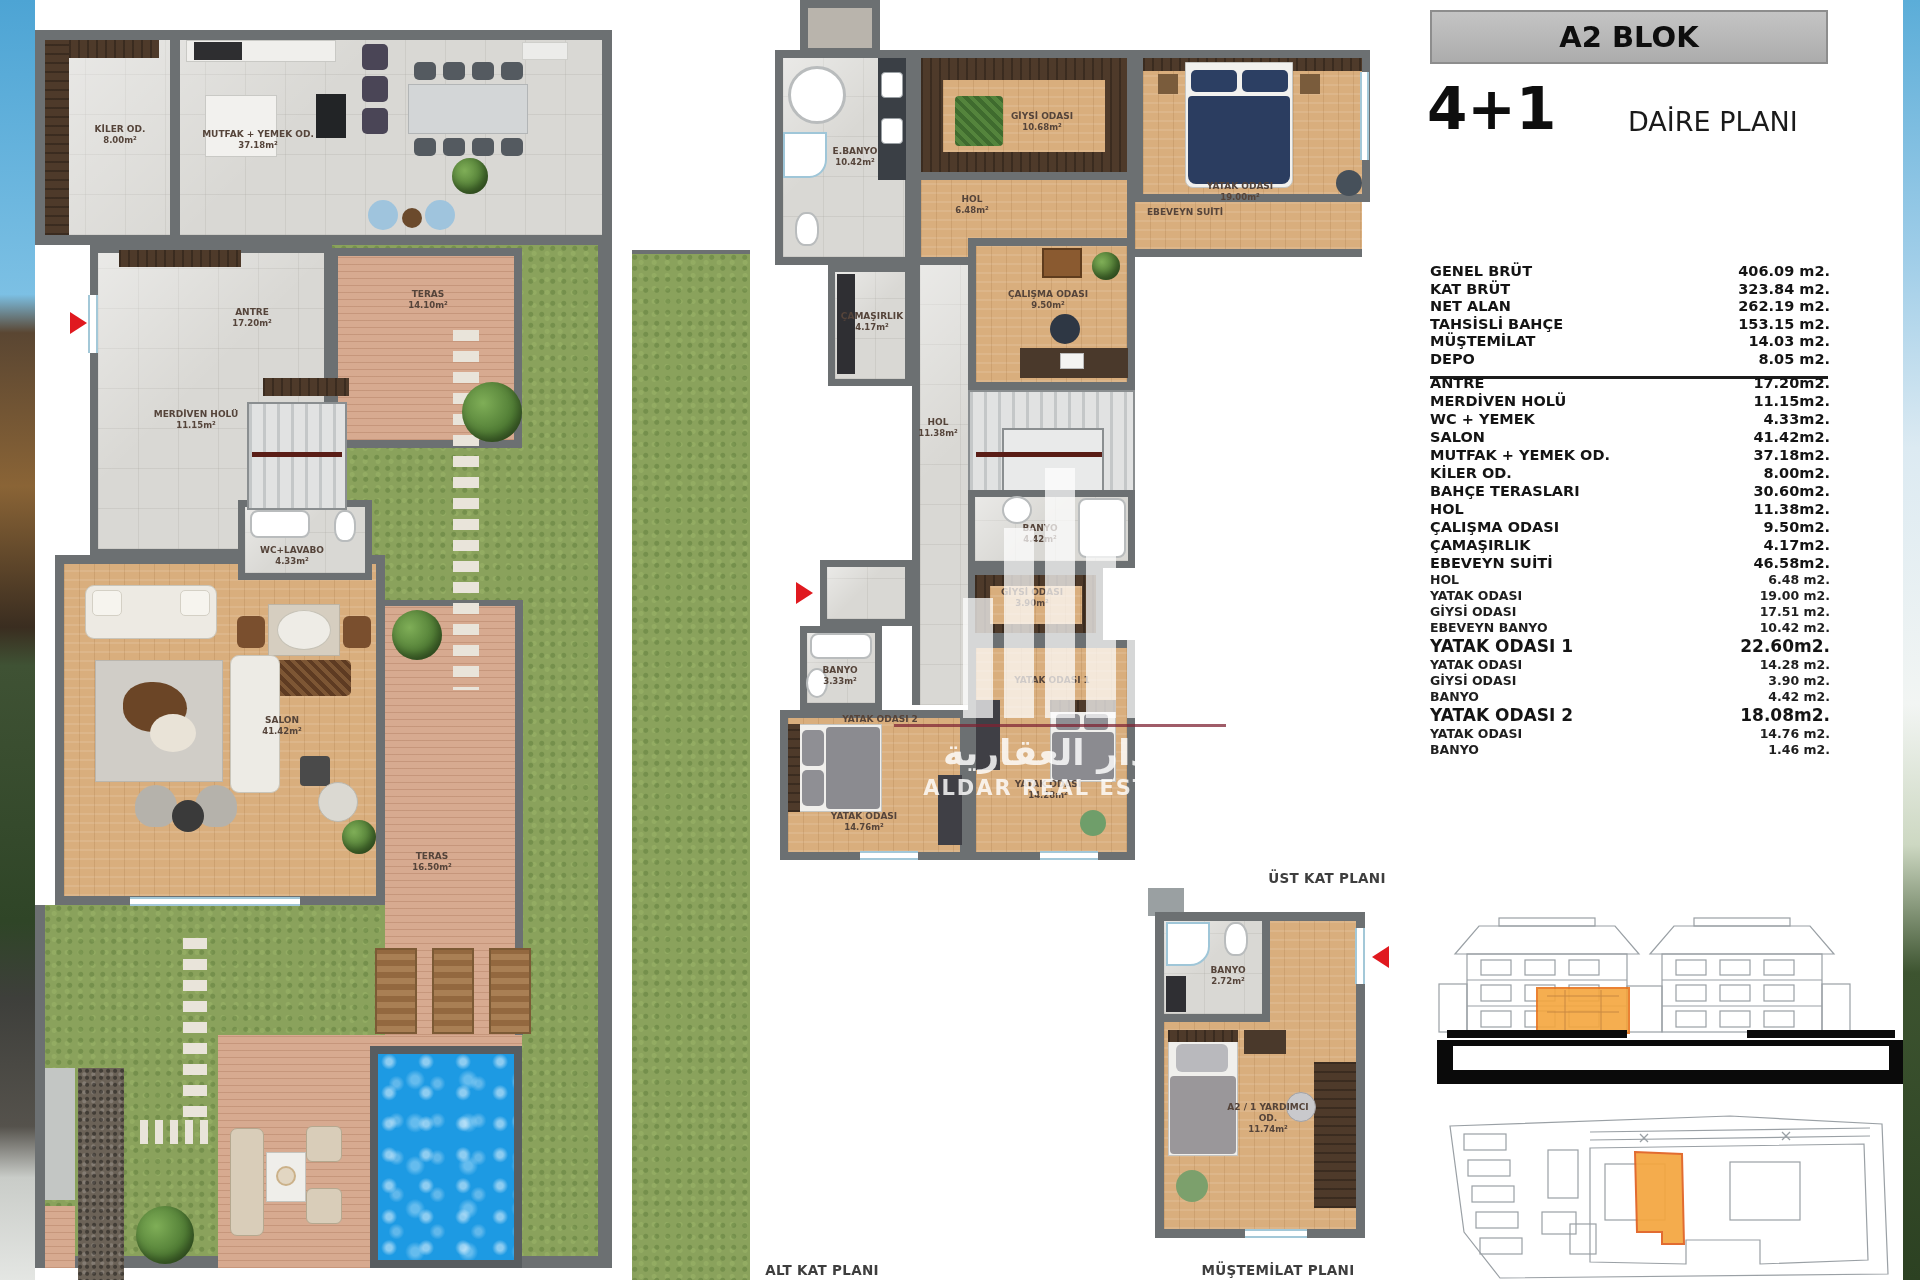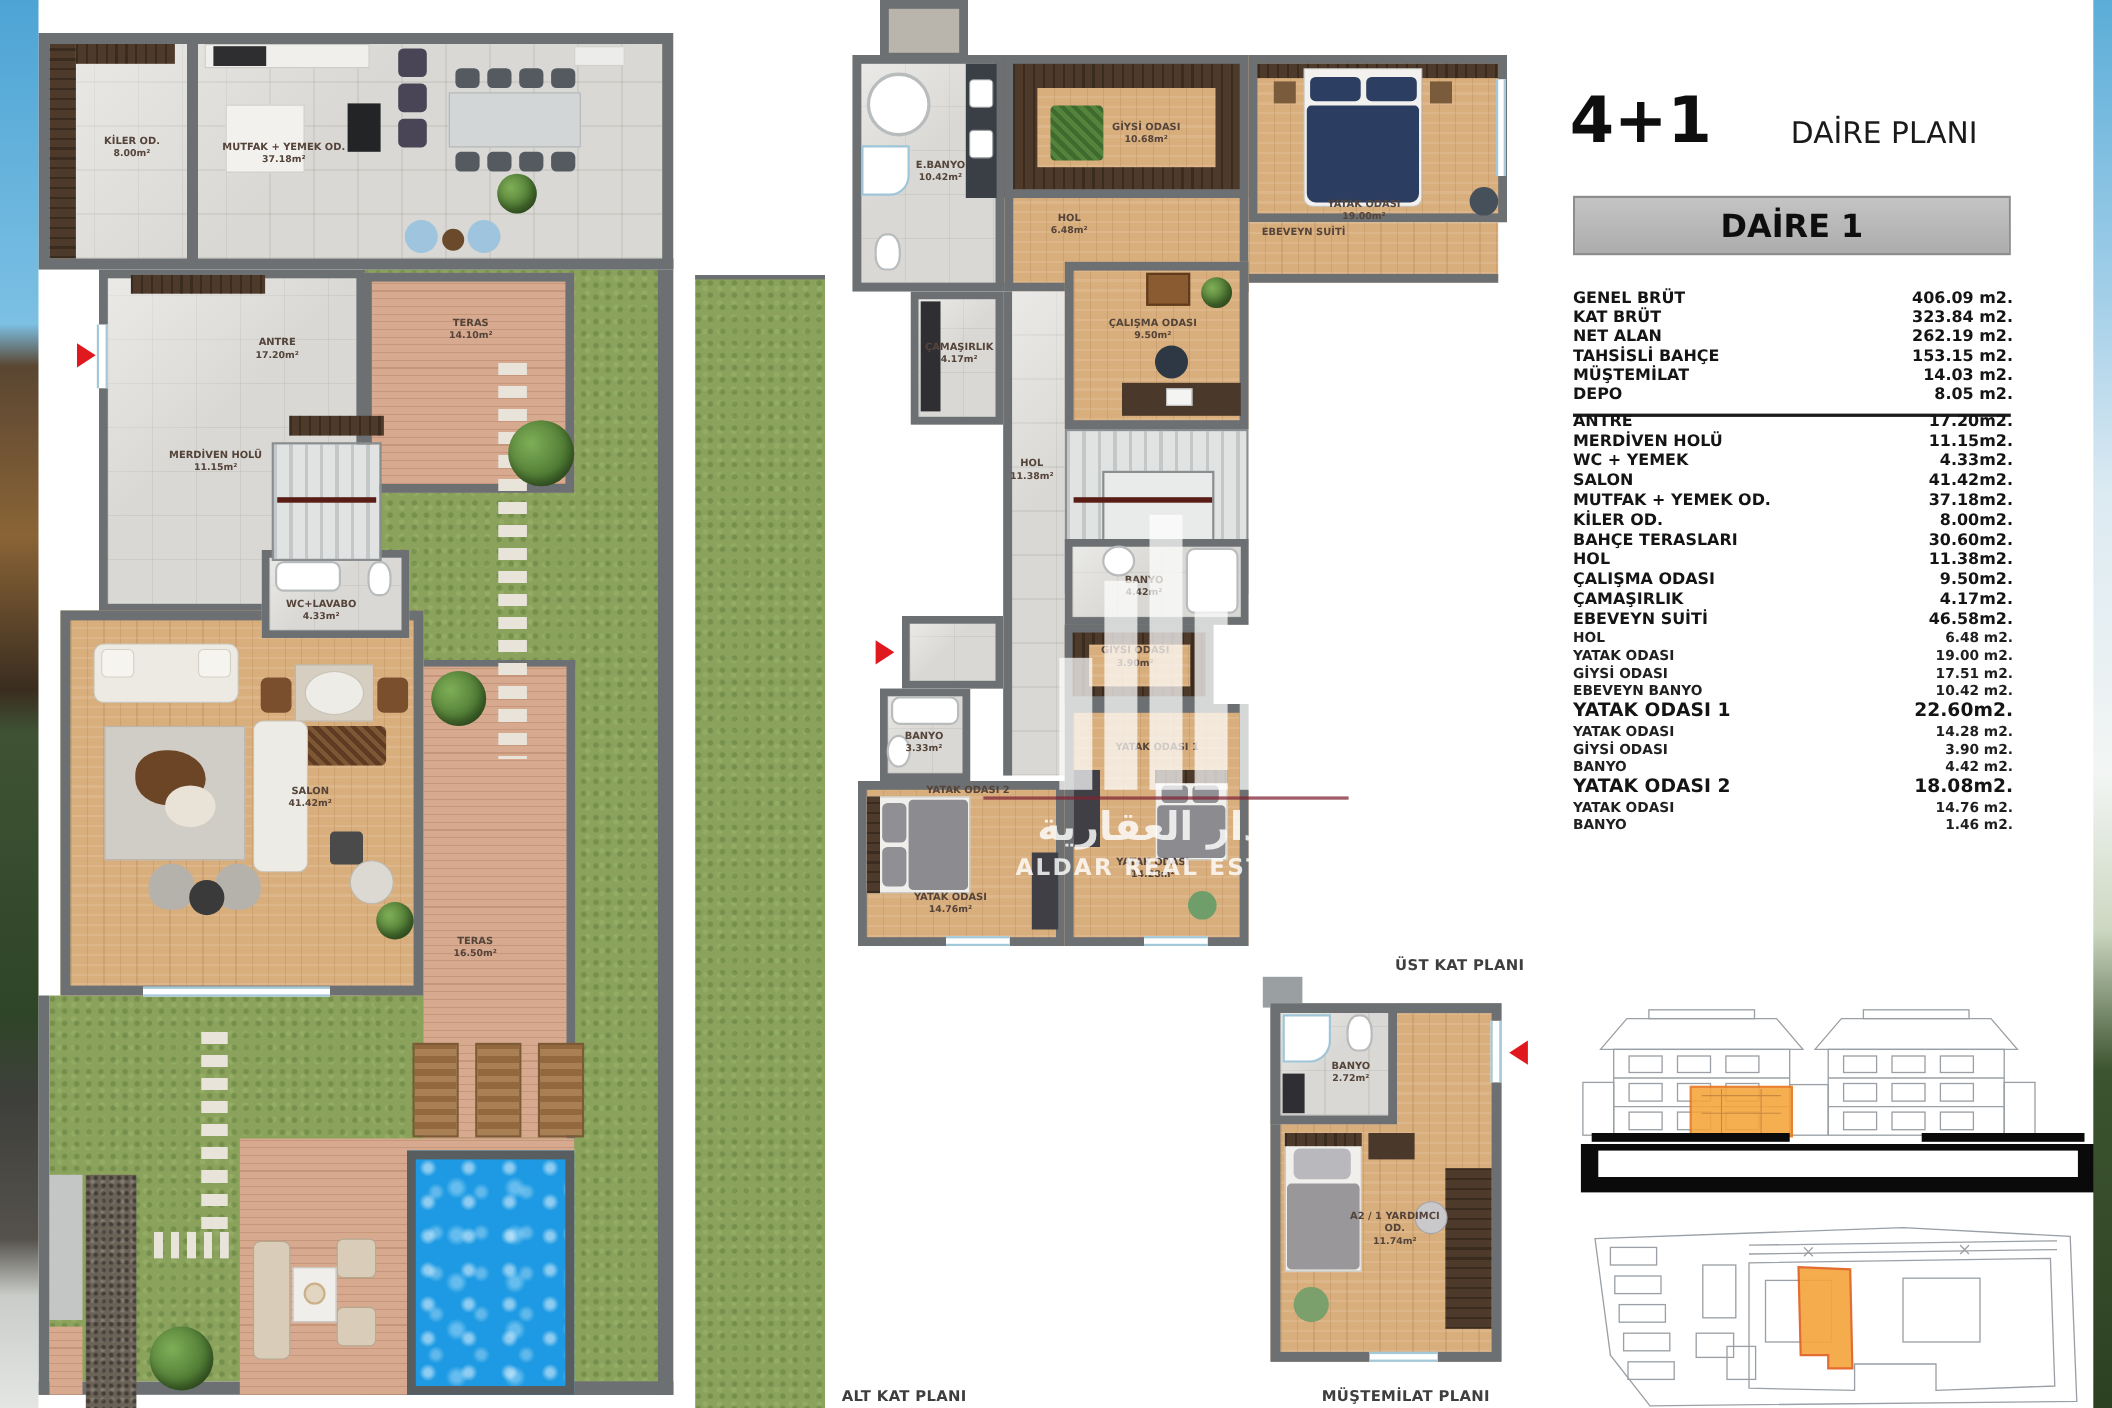--- a/index.html
+++ b/index.html
@@ -359,25 +359,25 @@
         <i style="height:190px"></i>
         <i style="height:250px"></i>
         <i style="height:190px"></i>
         <i style="height:120px"></i>
     </div>
     <div class="wm-line"></div>
     <div class="wm-ar">الدار العقارية</div>
     <div class="wm-en">ALDAR REAL ESTATE</div>
   </div>
 
+  <div class="gbar" style="top:10px">
+      <span>A2 BLOK</span>
+    </div>
   <div class="type-big" style="left:1427px;top:80px">4+1</div>
   <div class="type-sub" style="left:1628px;top:108px">DAİRE PLANI</div>
-  <div class="gbar" style="top:178px">
-      <span>DAİRE 1</span>
-    </div>
 
   <div class="plist" style="top:263px">
 
       <div class="prow summary">
         <span class="pl">GENEL BRÜT</span>
         <span class="pv">406.09 m2.</span>
       </div>
 
       <div class="prow summary">
         <span class="pl">KAT BRÜT</span>

